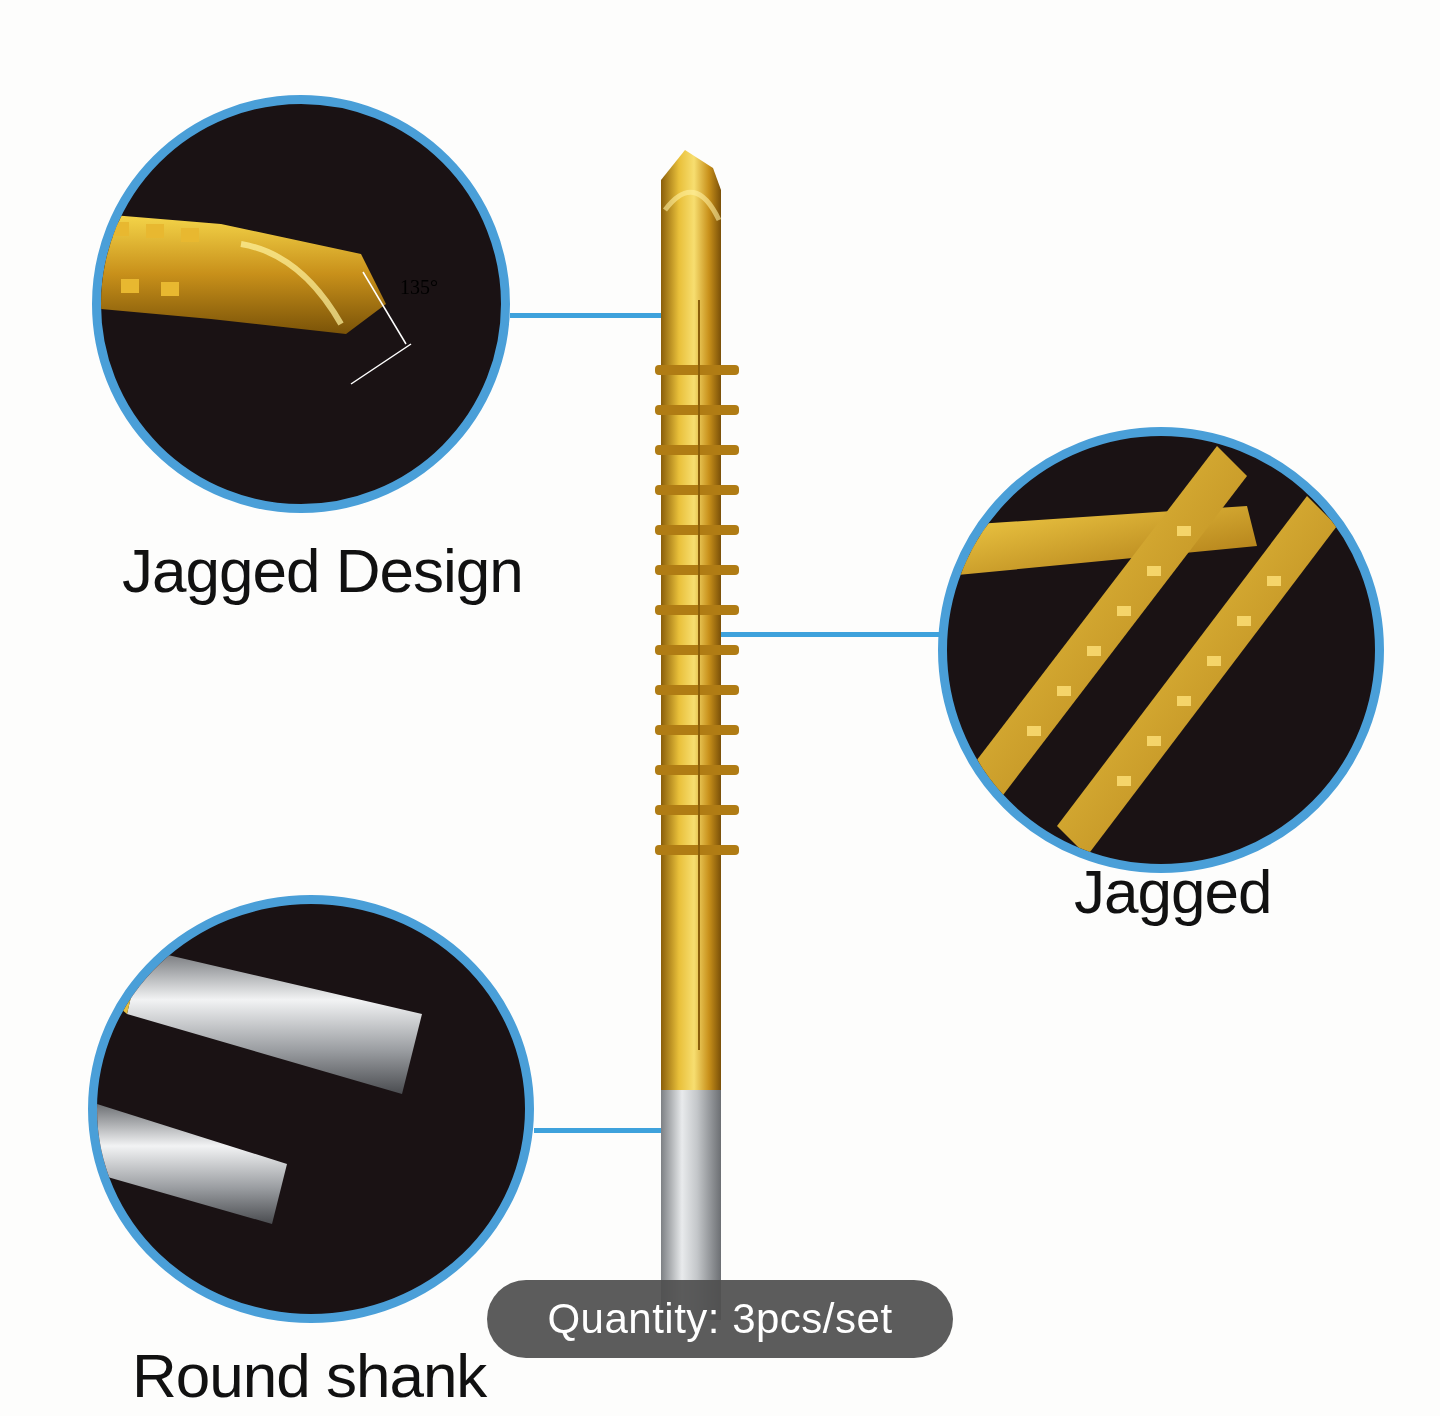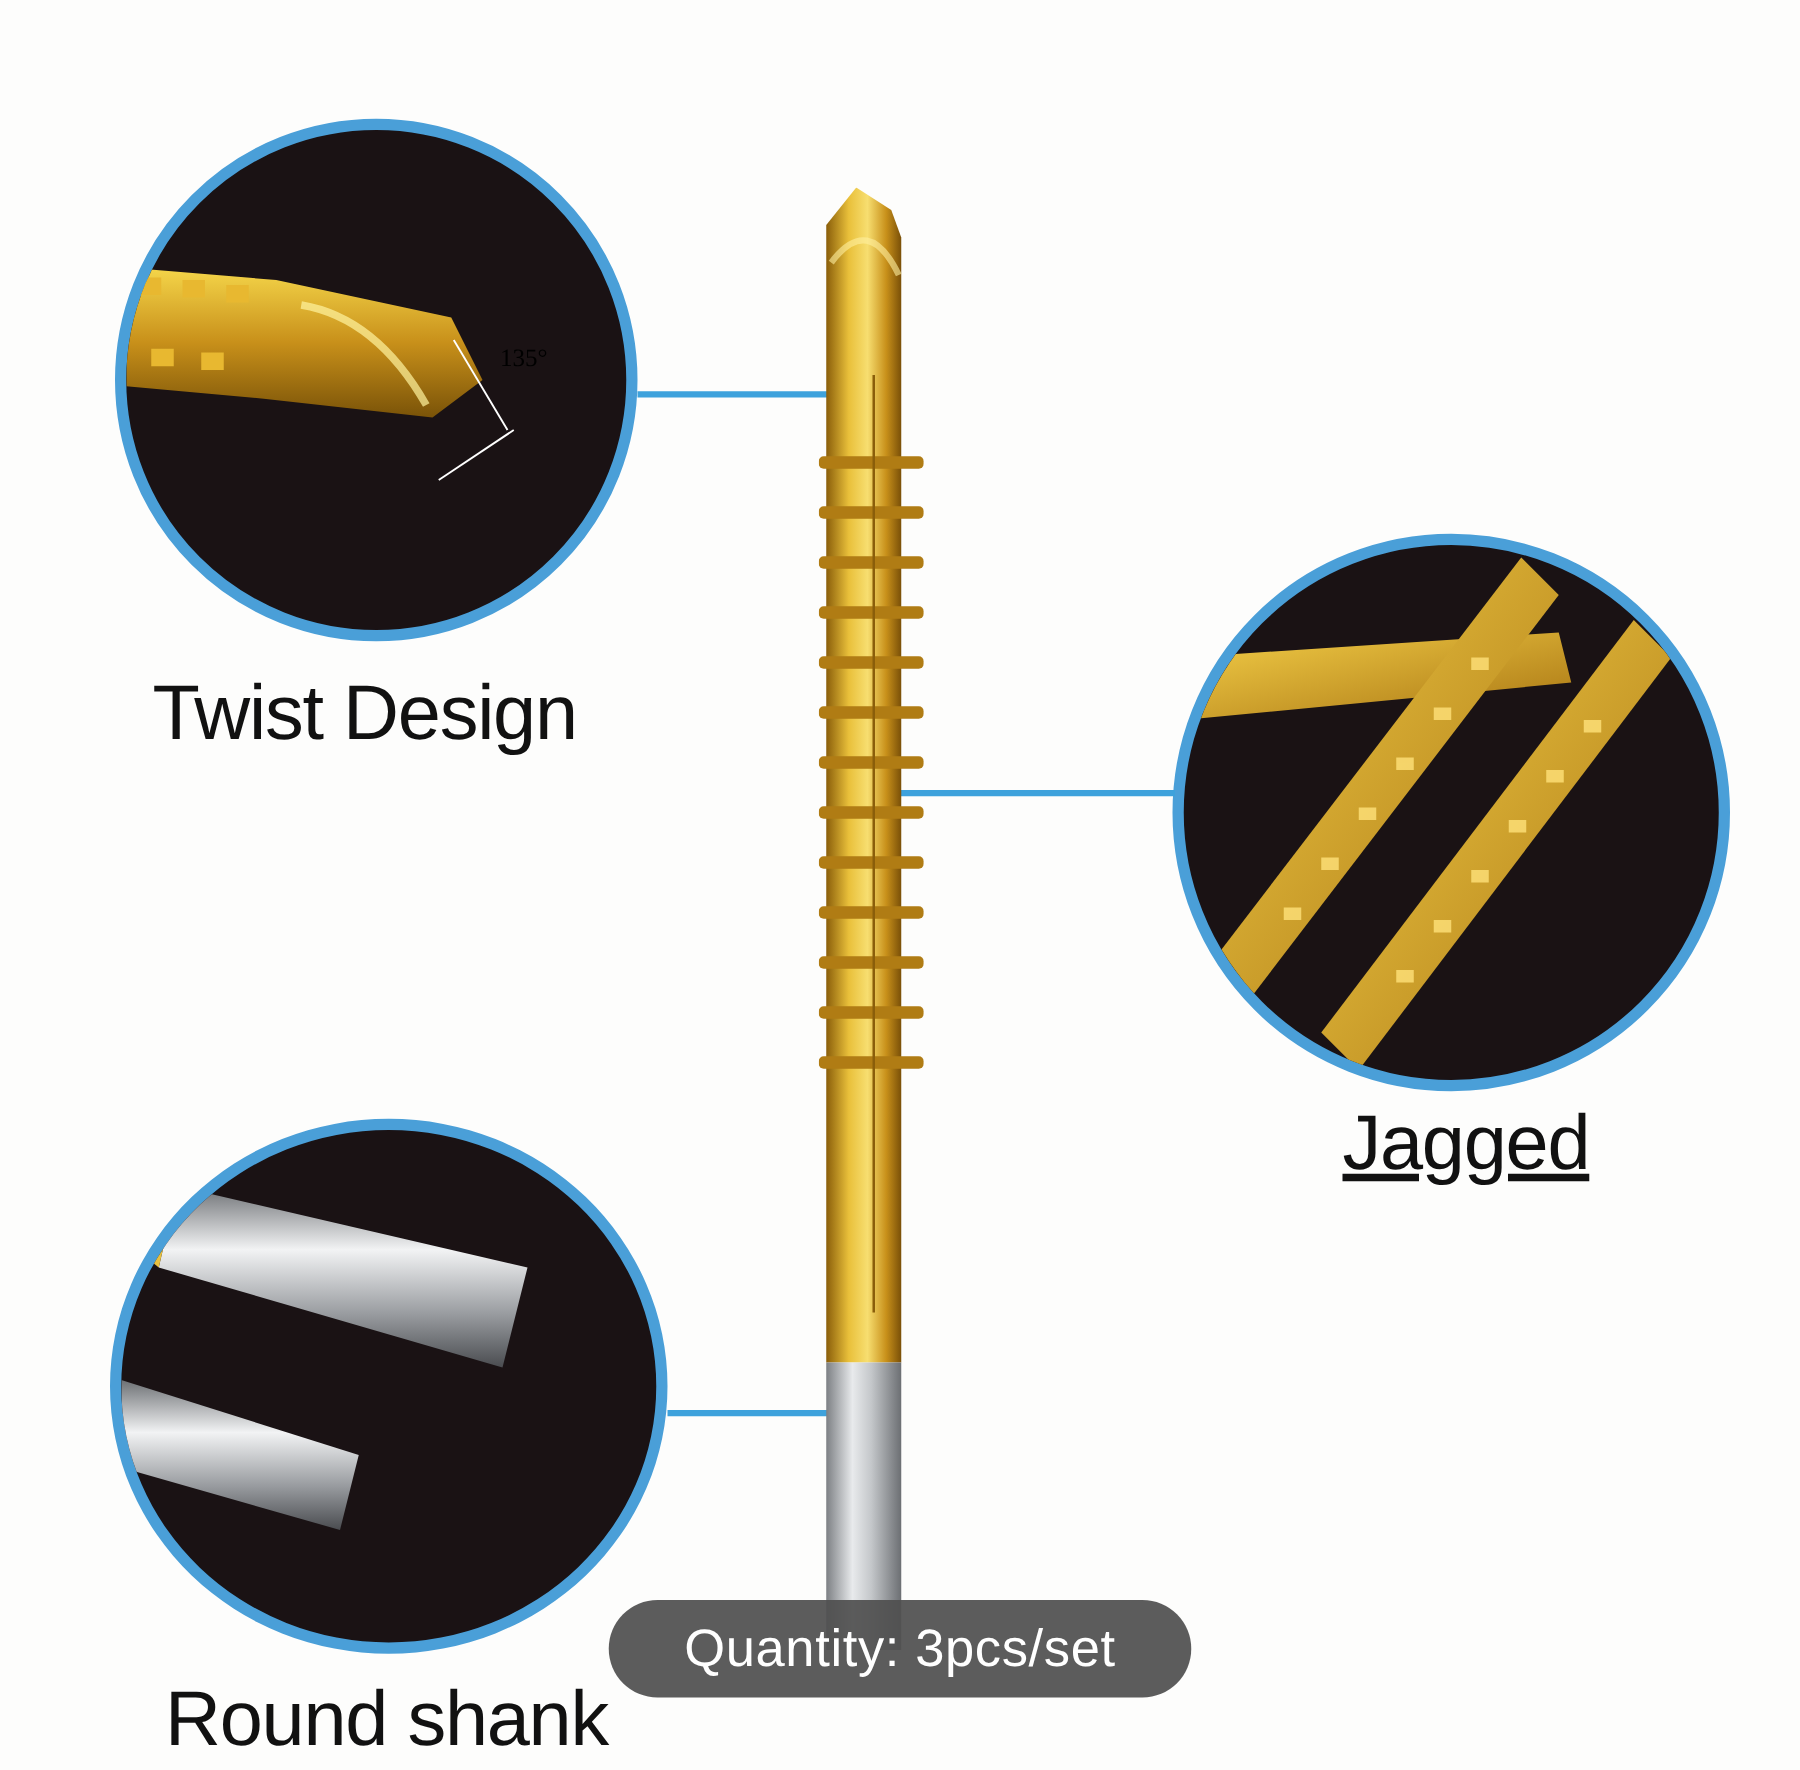--- a/index.html
+++ b/index.html
@@ -31,21 +31,21 @@
         <rect x="80" y="124" width="18" height="14"></rect>
       <rect x="20" y="175" width="18" height="14"></rect>
         <rect x="60" y="178" width="18" height="14"></rect>
     </g>
     <line x1="262" y1="168" x2="305" y2="240" stroke="#fff" stroke-width="1.5"></line>
     <line x1="250" y1="280" x2="310" y2="240" stroke="#fff" stroke-width="1.5"></line>
   </svg>
 </div>
 <span class="angle" style="left:400px;top:276px;">135°</span>
 <div class="conn" style="left:510px;top:313px;width:156px;"></div>
-<div class="label" style="left:122px;top:535px;">Twist Design</div>
+<div class="label" style="left:122px;top:535px;">Jagged Design</div>
 
 <div class="circle" style="left:938px;top:427px;width:446px;height:446px;">
   <svg width="430" height="430" viewBox="0 0 430 430">
     <defs>
       <linearGradient id="g2" x1="0" y1="0" x2="1" y2="1">
         <stop offset="0" stop-color="#f4cf48"></stop>
           <stop offset="1" stop-color="#a87412"></stop>
       </linearGradient>
     </defs>
     <polygon points="0,90 300,70 310,110 0,140" fill="url(#g2)"></polygon>
@@ -61,21 +61,21 @@
       <rect x="320" y="140" width="14" height="10"></rect>
         <rect x="290" y="180" width="14" height="10"></rect>
         <rect x="260" y="220" width="14" height="10"></rect>
       <rect x="230" y="260" width="14" height="10"></rect>
         <rect x="200" y="300" width="14" height="10"></rect>
         <rect x="170" y="340" width="14" height="10"></rect>
     </g>
   </svg>
 </div>
 <div class="conn" style="left:712px;top:632px;width:228px;"></div>
-<div class="label" style="left:1074px;top:879px;text-decoration:underline;">Jagged</div>
+<div class="label" style="left:1074px;top:856px;">Jagged</div>
 
 <div class="circle" style="left:88px;top:895px;width:446px;height:428px;">
   <svg width="430" height="410" viewBox="0 0 430 410">
     <defs>
       <linearGradient id="g3" x1="0" y1="0" x2="0" y2="1">
         <stop offset="0" stop-color="#6d7074"></stop>
           <stop offset="0.35" stop-color="#f2f3f4"></stop>
           <stop offset="0.7" stop-color="#9a9da1"></stop>
           <stop offset="1" stop-color="#4a4c50"></stop>
       </linearGradient>

